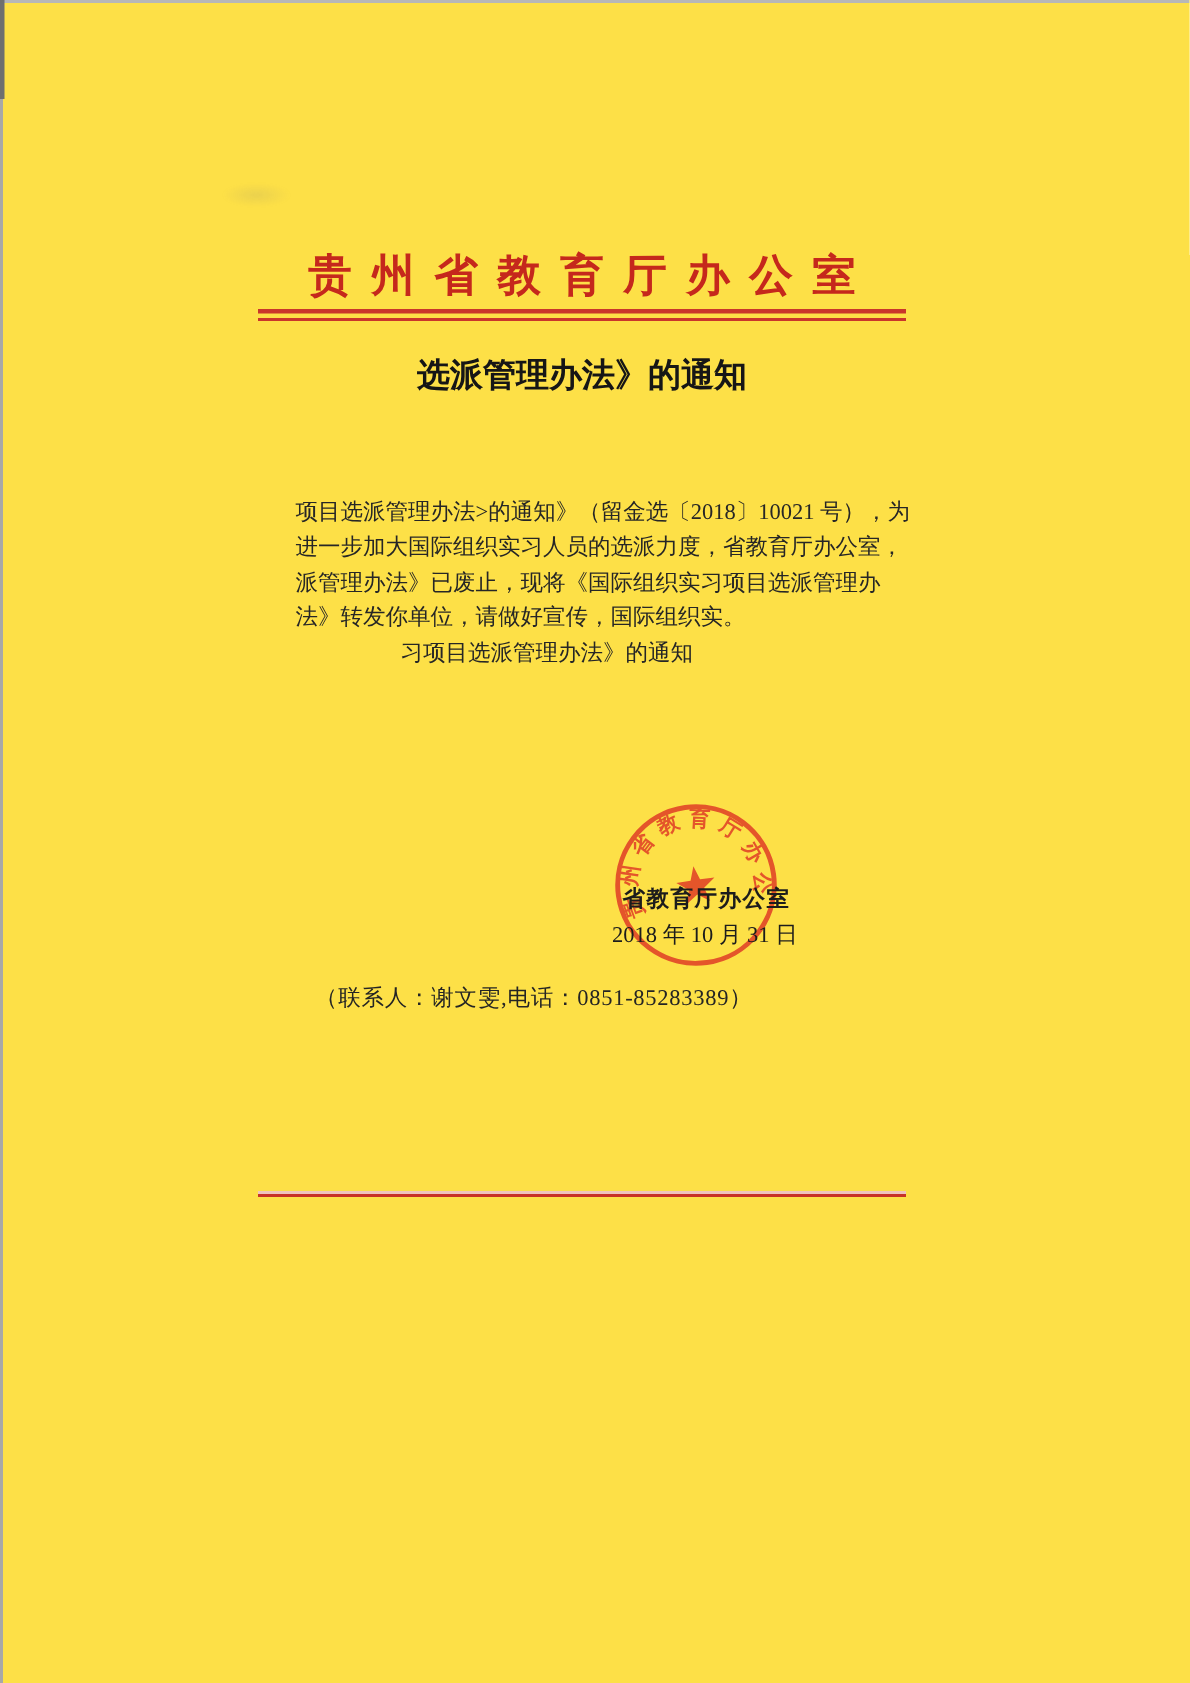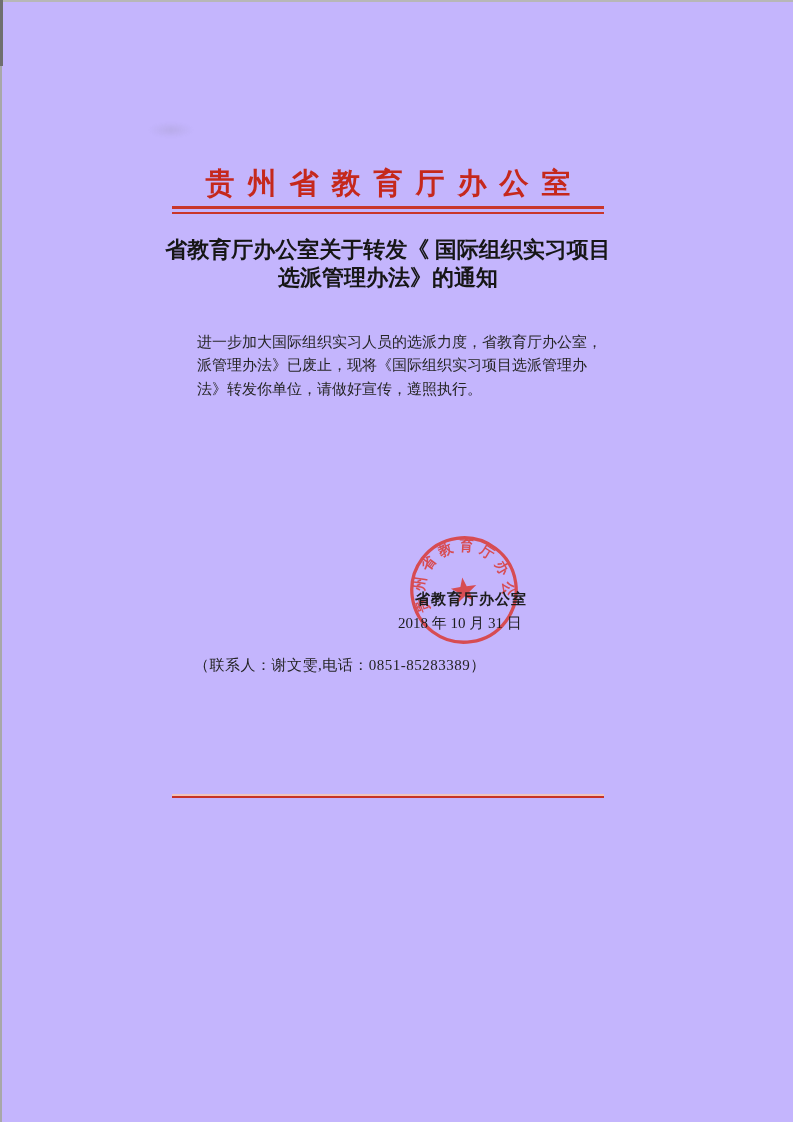--- a/index.html
+++ b/index.html
@@ -5,21 +5,21 @@
   html,body{margin:0;padding:0;}
   body{
     width:793px;height:1122px;
     background:#ffffff;
     font-family:"Liberation Serif","DejaVu Serif",serif;
     position:relative;
     overflow:hidden;
   }
   .page{
     position:absolute;left:0;top:0;width:793px;height:1122px;
-    background:#c4b5fd;
+    background:#fde047;
   }
   
   .edge-top{position:absolute;left:0;top:0;width:793px;height:2px;background:#b7b7b7;}
   .edge-left{position:absolute;left:0;top:0;width:2px;height:1122px;background:#a8a8a8;}
   .edge-left-dark{position:absolute;left:0;top:0;width:3px;height:66px;background:#6f6f6f;}
   .smudge{position:absolute;left:148px;top:122px;width:46px;height:16px;border-radius:50%;
     background:radial-gradient(ellipse at center,rgba(120,120,120,.14),rgba(120,120,120,0) 70%);
     filter:blur(1px);}
   
   .org-name{
@@ -60,52 +60,53 @@
     position:absolute;left:406px;top:532px;width:116px;height:116px;
     opacity:.78;transform:rotate(-8deg);z-index:2;pointer-events:none;
   }
   .seal svg{width:116px;height:116px;display:block;}
   
   .sig-org{
     position:absolute;left:415px;top:590px;
     font-size:15px;letter-spacing:1px;color:#1c1c1c;z-index:3;white-space:nowrap;font-weight:bold;
   }
   .sig-date{
-    position:absolute;left:398px;top:614px;
+    position:absolute;left:408px;top:614px;
     font-size:15px;color:#1c1c1c;z-index:3;white-space:nowrap;
   }
   
   .contact{
-    position:absolute;left:194px;top:656px;
+    position:absolute;left:210px;top:656px;
     font-size:15px;color:#242424;white-space:nowrap;letter-spacing:.5px;
   }
 </style>
 </head>
 <body>
 
 <div class="page">
 
   <div class="edge-top"></div>
   <div class="edge-left"></div>
   <div class="edge-left-dark"></div>
   <div class="smudge"></div>
 
   <div class="org-name">贵州省教育厅办公室</div>
 
   <div class="rule rule-top"></div>
 
   <div class="doc-title">
-    <div>省教育厅办公室关于转发《 国际组织实习项目</div>
     <div>选派管理办法》的通知</div>
   </div>
 
   <div class="body-block">
+    <div class="body-line">项目选派管理办法&gt;的通知》（留金选〔2018〕10021 号），为</div>
     <div class="body-line">进一步加大国际组织实习人员的选派力度，省教育厅办公室，</div>
     <div class="body-line">派管理办法》已废止，现将《国际组织实习项目选派管理办</div>
-    <div class="body-line">法》转发你单位，请做好宣传，遵照执行。</div>
+    <div class="body-line">法》转发你单位，请做好宣传，国际组织实。</div>
+    <div class="body-line indent-4">习项目选派管理办法》的通知</div>
   </div>
 
   <div class="seal">
     <svg viewBox="0 0 120 120" xmlns="http://www.w3.org/2000/svg">
       <circle cx="60" cy="60" r="54" fill="none" stroke="#dd2f23" stroke-width="3.4"></circle>
       <defs>
         <path id="sealArc" d="M 22.8,77.3 A 41,41 0 1 1 97.2,77.3" fill="none"></path>
       </defs>
       <text font-size="14.5" fill="#dd2f23" font-family="Liberation Serif, DejaVu Serif, serif" font-weight="bold">
         <textPath href="#sealArc" startOffset="2" textLength="176" lengthAdjust="spacing">贵州省教育厅办公室</textPath>

